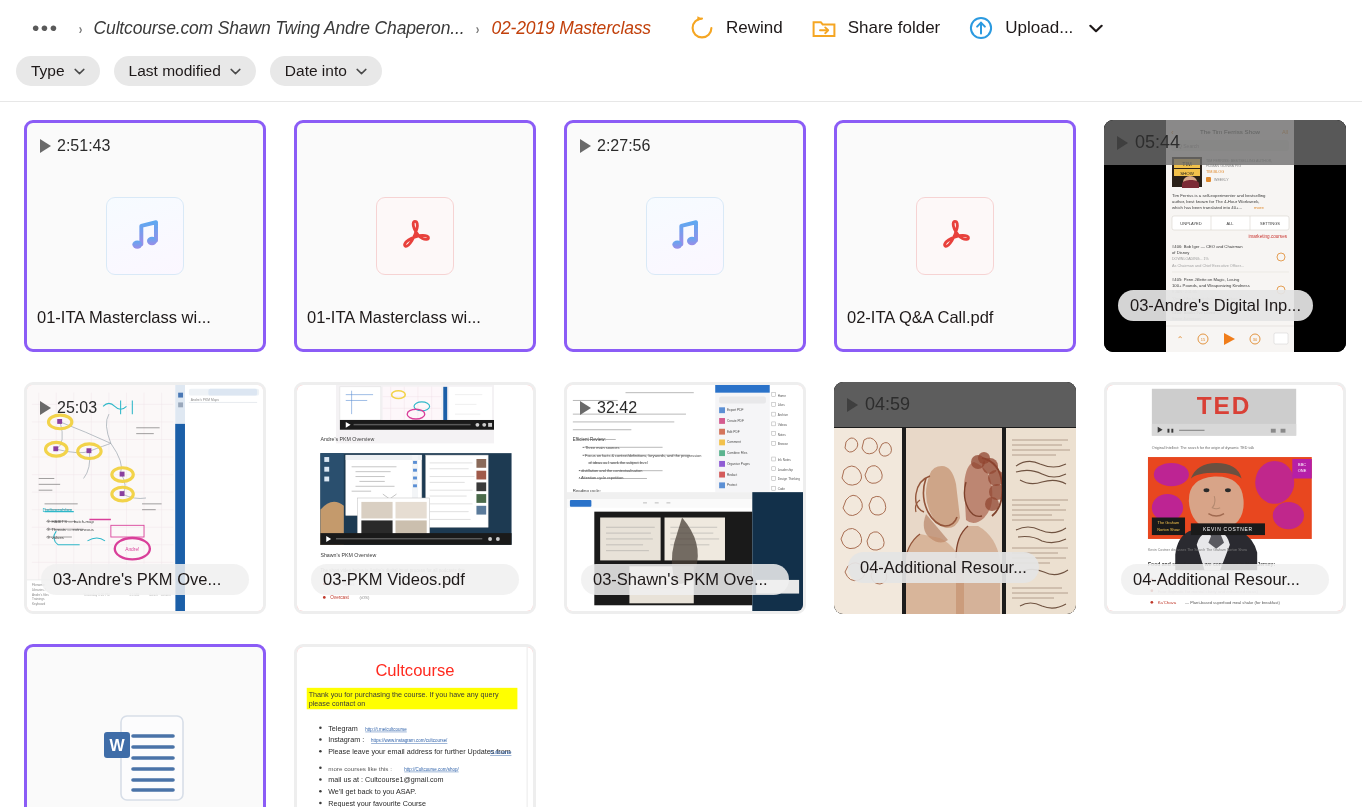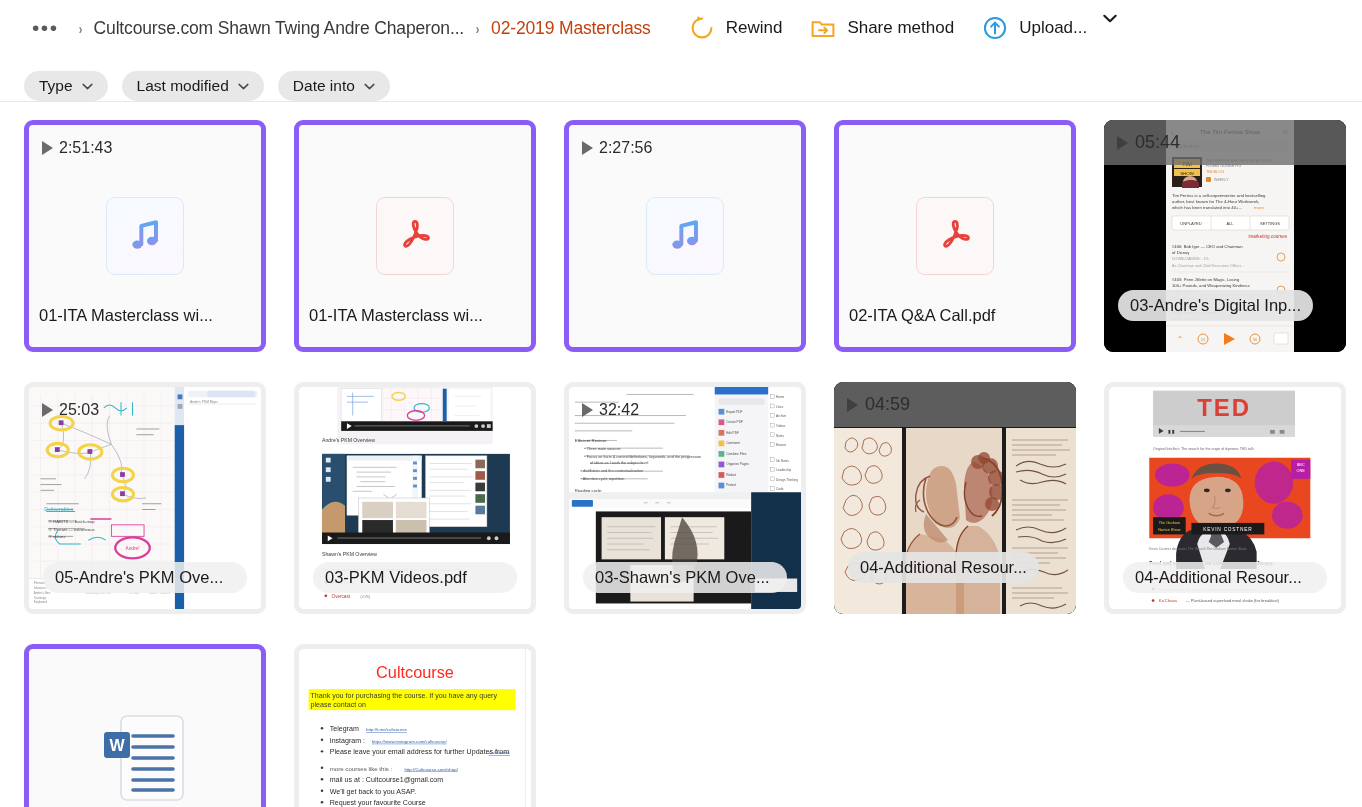--- a/index.html
+++ b/index.html
@@ -24,41 +24,42 @@
     font-size: 21px; letter-spacing: 1.5px; color: #5a5a5a;
     padding: 2px 8px; border-radius: 4px; line-height: 14px;
   }
   .crumb-sep {
     color: #7b7b7b; font-size: 15px; padding: 0 11px; font-weight: 700;
     transform: scaleX(0.72); display: inline-block;
   }
   .crumb-txt {
     font-size: 17.5px; color: #3a3a3a; white-space: nowrap;
     letter-spacing: -0.15px;
+    font-style: italic;
   }
   .crumb-txt.current { color: #c2410c; }
 
-  .tb-actions { display: flex; align-items: flex-start; margin-left: 24px; gap: 0; }
+  .tb-actions { display: flex; align-items: center; margin-left: 24px; gap: 0; }
   .tb-btn {
     display: flex; align-items: center; gap: 11px;
     padding: 7px 14px; border-radius: 6px; cursor: pointer;
     background: transparent; border: none;
     font-size: 17px; color: #1e1919; white-space: nowrap;
     font-family: "Liberation Sans", sans-serif;
   }
   .tb-icon { width: 26px; height: 26px; flex: 0 0 26px; display:block; }
   .caret-btn {
     padding: 6px 6px; border-radius: 5px; cursor: pointer; display:flex;
     align-items:center; margin-left: -4px;
   }
 
   
   .filterbar {
-    height: 45px; display: flex; align-items: flex-end;
-    padding: 0 24px; gap: 14px;
+    height: 45px; display: flex; align-items: flex-start;
+    padding: 0 16px; gap: 14px;
   }
   .chip {
     display: inline-flex; align-items: center; gap: 9px;
     height: 30px; padding: 0 15px; border-radius: 16px;
     background: #e8e8e8; color: #1e1919; font-size: 15.5px;
     cursor: pointer; border: none; white-space: nowrap;
     font-family: "Liberation Sans", sans-serif;
   }
   .chev { width: 11px; height: 7px; display: block; }
 
@@ -71,21 +72,21 @@
     grid-template-columns: repeat(5, 242px);
     gap: 30px 28px;
   }
   .card {
     width: 242px; height: 232px;
     border-radius: 9px;
     position: relative;
     overflow: hidden;
     cursor: pointer;
     background: #fafafa;
-    border: 5px solid #8b5cf6;
+    border: 3px solid #8b5cf6;
   }
   .card.thumb { background: #fca5a5; border-color: #eeeeee; }
   .card.dark { background: #000000; border: none; }
 
   
   .dur {
     position: absolute; top: 14px; left: 13px; z-index: 6;
     display: flex; align-items: center; gap: 6px;
     font-size: 16px; color: #2b2b2b;
   }
@@ -178,21 +179,21 @@
       </button>
 
       <button class="tb-btn">
         <span class="tb-icon">
           <svg viewBox="0 0 26 26">
             <path d="M2.6 7.2h7.2l1.9 2.3h11.7v11.6H2.6z" fill="none" stroke="#f5a623" stroke-width="2"></path>
             <path d="M9 15.3h7.3" stroke="#f5a623" stroke-width="1.9" stroke-linecap="round"></path>
             <path d="M14.2 12.4l3 2.9-3 2.9" fill="none" stroke="#f5a623" stroke-width="1.9" stroke-linecap="round" stroke-linejoin="round"></path>
           </svg>
         </span>
-        <span>Share method</span>
+        <span>Share folder</span>
       </button>
 
 
       <button class="tb-btn">
         <span class="tb-icon">
           <svg viewBox="0 0 26 26">
             <circle cx="13" cy="13" r="10.1" fill="none" stroke="#2b9ae0" stroke-width="2"></circle>
             <path d="M13 18.6V7.8" stroke="#2b9ae0" stroke-width="2" stroke-linecap="round"></path>
             <path d="M9.1 11.6 13 7.6l3.9 4" fill="none" stroke="#2b9ae0" stroke-width="2" stroke-linecap="round" stroke-linejoin="round"></path>
           </svg>
@@ -479,21 +480,21 @@
                 <text x="58" y="216">Yesterday 3:20 PM</text>
               <text x="105" y="216">2.1 MB</text>
                 <text x="125" y="216">sketch · content</text>
             </g>
           </svg>
         </div>
         <div class="dur">
           <span class="tri"></span>
           <span>25:03</span>
         </div>
-        <div class="fname pill-soft">05-Andre's PKM Ove...</div>
+        <div class="fname pill-soft">03-Andre's PKM Ove...</div>
       </div>
 
       <div class="card thumb">
         <div class="thumbimg">
           <svg viewBox="0 0 242 232" preserveAspectRatio="xMidYMid slice">
             <rect width="242" height="232" fill="#ffffff"></rect>
 
             <rect x="40" y="0" width="162" height="60" fill="#f4f2f4"></rect>
             <rect x="44" y="2" width="42" height="34" fill="#ffffff" stroke="#dcdcdc" stroke-width="0.5"></rect>
             <g stroke="#5b8fd4" stroke-width="0.6" fill="none">

